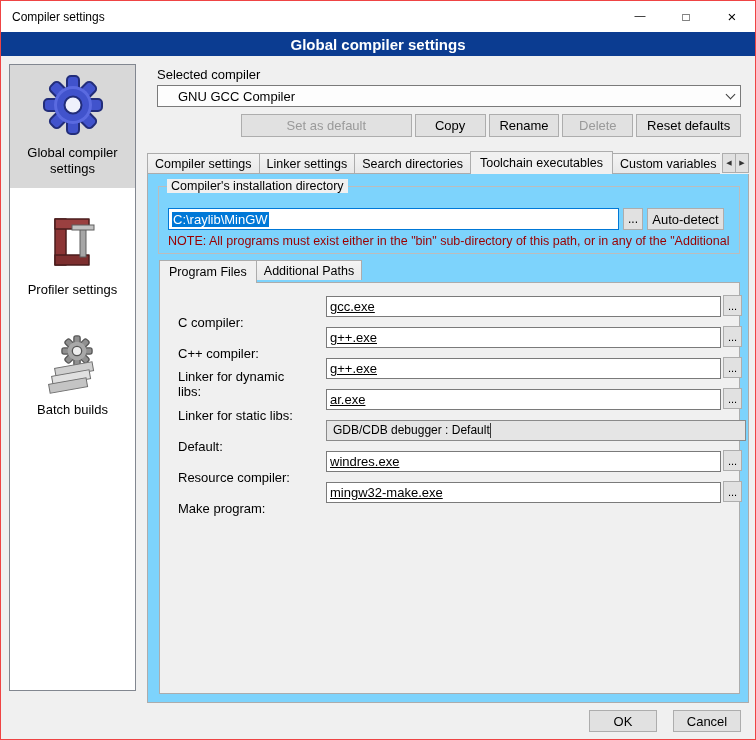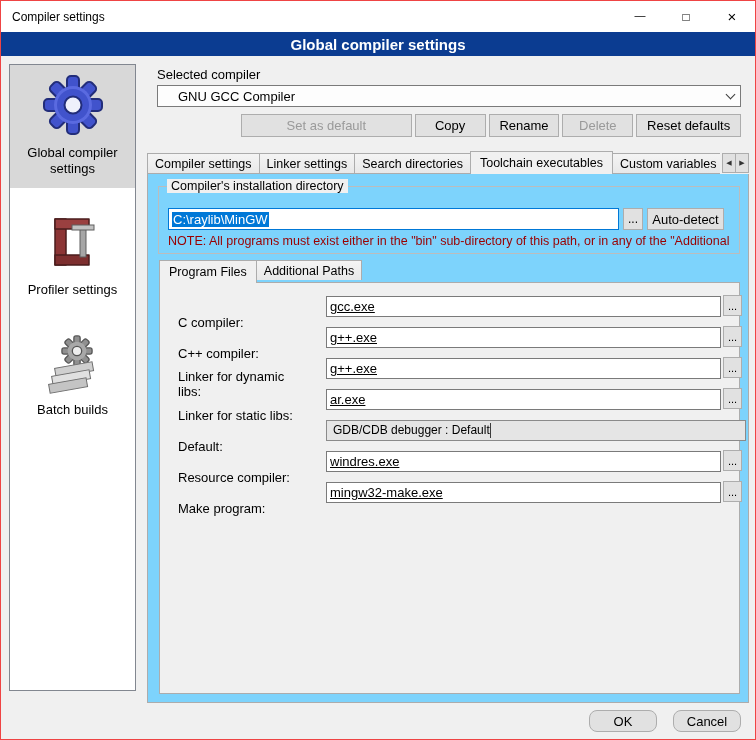--- a/index.html
+++ b/index.html
@@ -73,21 +73,21 @@
 
   
   .frow { position:relative; height:22px; margin:9px 0 0 18px; display:flex; align-items:center; }
   .frow:first-child { margin-top:12px; }
   .flabel { width:130px; font-size:13px;margin-top:32px; }
   .ffield { position:absolute; left:148px; width:395px; height:21px;text-decoration:underline; }
   .fbrowse { position:absolute; left:545px; top:0; width:19px; height:21px; font-size:11px; }
   .fcombo { position:absolute; left:148px; width:420px; height:21px; background:#e5e5e5; border:1px solid #8a8a8a; display:flex; align-items:center; padding:0 20px 0 6px; font-size:12px; }
 
   
-  .footer-btn { position:absolute; width:68px; height:22px; top:709px;border-radius:8px; }
+  .footer-btn { position:absolute; width:68px; height:22px; top:709px; }
   .b-ok { left:588px; }
   .b-cancel { left:672px; }
 </style>
 </head>
 <body>
 
 <div class="window">
 
   <div class="titlebar">
     <span class="title">Compiler settings</span>

